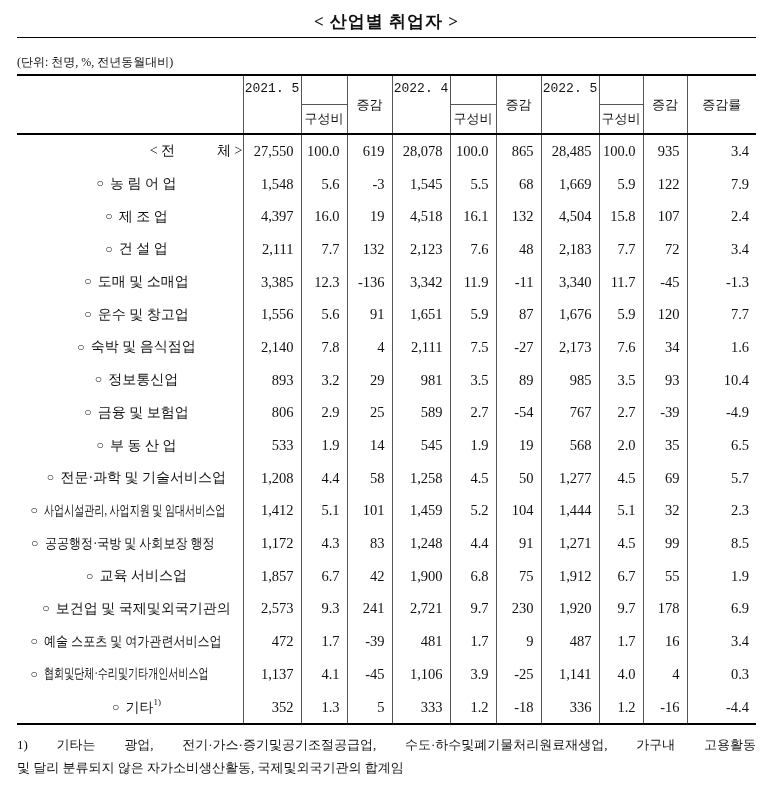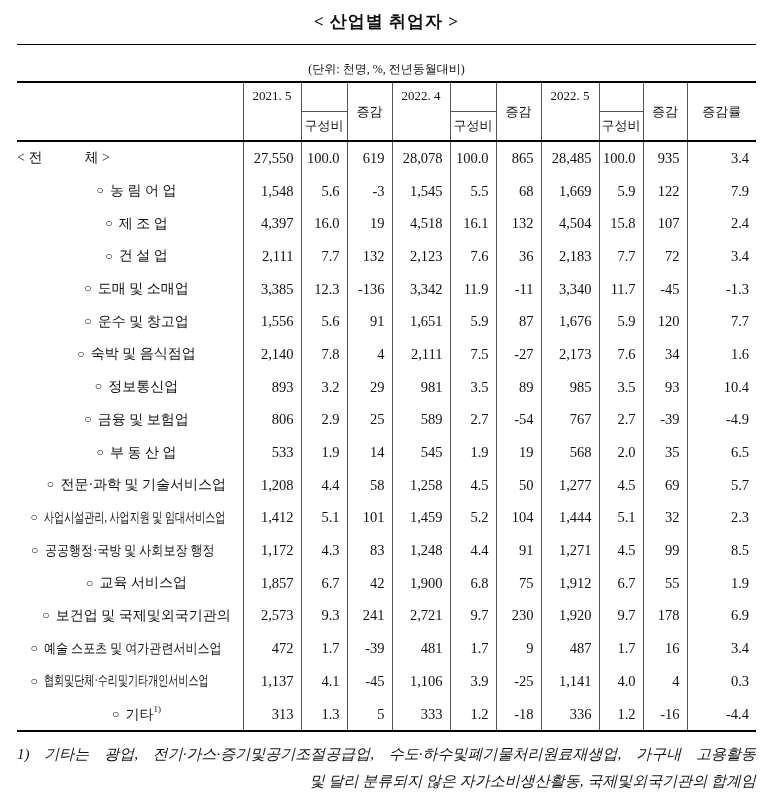--- a/index.html
+++ b/index.html
@@ -12,85 +12,84 @@
     font-family: "Liberation Serif", "DejaVu Serif", serif;
     color: #111111;
   }
   .page { padding: 8px 17px 0 17px; }
 
   .title {
     text-align: center;
     font-size: 17px;
     font-weight: bold;
     letter-spacing: 1px;
-    margin: 2px 0 11px 0;
+    margin: 2px 0 4px 0;
   }
   .rule {
     border-top: 1.5px solid #000;
     height: 0;
     margin: 0 0 3px 0;
   }
   .unit-note {
-    text-align: center;
+    text-align: left;
     font-size: 12px;
     margin: 16px 0 3px 0;
   }
 
   table.stat {
     width: 739px;
     table-layout: fixed;
     border-collapse: collapse;
     border-top: 2px solid #000;
     border-bottom: 2px solid #000;
   }
   th, td {
     padding: 0;
     font-weight: normal;
     border-left: 1px solid #555;
   }
   th.cat-h, td.cat { border-left: none; text-align: center; }
 
-  thead th { font-size: 13px; text-align: center; height: 28px; }
+  thead th { font-size: 13px; text-align: center; height: 28px; font-family: Liberation Mono, monospace; }
   thead th.period { vertical-align: top; padding-top: 5px; }
   thead th.chg, thead th.rate { vertical-align: middle; }
   thead th.sp { border-bottom: 1px solid #555; }
   thead th.hb { border-bottom: 2px solid #000; }
 
   tbody td { height: 32.7px; }
   tbody td.num {
     text-align: right;
     padding-right: 7px;
     font-size: 14.5px;
   }
   tbody td.cat {
     font-size: 14px;
     padding-left: 7px;
     white-space: nowrap;
     overflow: hidden;
   }
-  tbody td.cat.total { text-align: left; padding-left: 0; }
+  tbody td.cat.total { text-align: right; padding-left: 0; }
   .mark {
     display: inline-block;
     width: 20px;
     font-size: 12px;
   }
   .lab { display: inline-block; white-space: pre; vertical-align: middle; }
   .lab.semi  { transform: scaleX(0.86); transform-origin: 0 50%; }
   .lab.narrow{ transform: scaleX(0.72); transform-origin: 0 50%; }
   .fnref { font-size: 9px; }
 
   .footnote {
     margin-top: 9px;
-    font-size: 15px;
+    font-size: 13px;
     line-height: 1.75;
     width: 739px;
-    font-style: italic;
   }
   .fn1 { text-align: justify; text-align-last: justify; }
-  .fn2 { text-align: right; }
+  .fn2 { text-align: left; }
 </style>
 </head>
 <body>
 
 <div class="page">
 
   <div class="title">&lt; 산업별 취업자 &gt;</div>
   <div class="rule"></div>
   <div class="unit-note">(단위: 천명, %, 전년동월대비)</div>
 
@@ -168,21 +167,21 @@
           <td class="num c8">107</td>
           <td class="num c9">2.4</td>
         </tr>
         <tr>
           <td class="cat"><span class="mark">○</span><span class="lab">건 설 업</span></td>
           <td class="num c0">2,111</td>
           <td class="num c1">7.7</td>
           <td class="num c2">132</td>
           <td class="num c3">2,123</td>
           <td class="num c4">7.6</td>
-          <td class="num c5">36</td>
+          <td class="num c5">48</td>
           <td class="num c6">2,183</td>
           <td class="num c7">7.7</td>
           <td class="num c8">72</td>
           <td class="num c9">3.4</td>
         </tr>
         <tr>
           <td class="cat"><span class="mark">○</span><span class="lab">도매 및 소매업</span></td>
           <td class="num c0">3,385</td>
           <td class="num c1">12.3</td>
           <td class="num c2">-136</td>
@@ -345,21 +344,21 @@
           <td class="num c3">1,106</td>
           <td class="num c4">3.9</td>
           <td class="num c5">-25</td>
           <td class="num c6">1,141</td>
           <td class="num c7">4.0</td>
           <td class="num c8">4</td>
           <td class="num c9">0.3</td>
         </tr>
         <tr>
           <td class="cat"><span class="mark">○</span><span class="lab">기타</span><sup class="fnref">1)</sup></td>
-          <td class="num c0">313</td>
+          <td class="num c0">352</td>
           <td class="num c1">1.3</td>
           <td class="num c2">5</td>
           <td class="num c3">333</td>
           <td class="num c4">1.2</td>
           <td class="num c5">-18</td>
           <td class="num c6">336</td>
           <td class="num c7">1.2</td>
           <td class="num c8">-16</td>
           <td class="num c9">-4.4</td>
         </tr>

